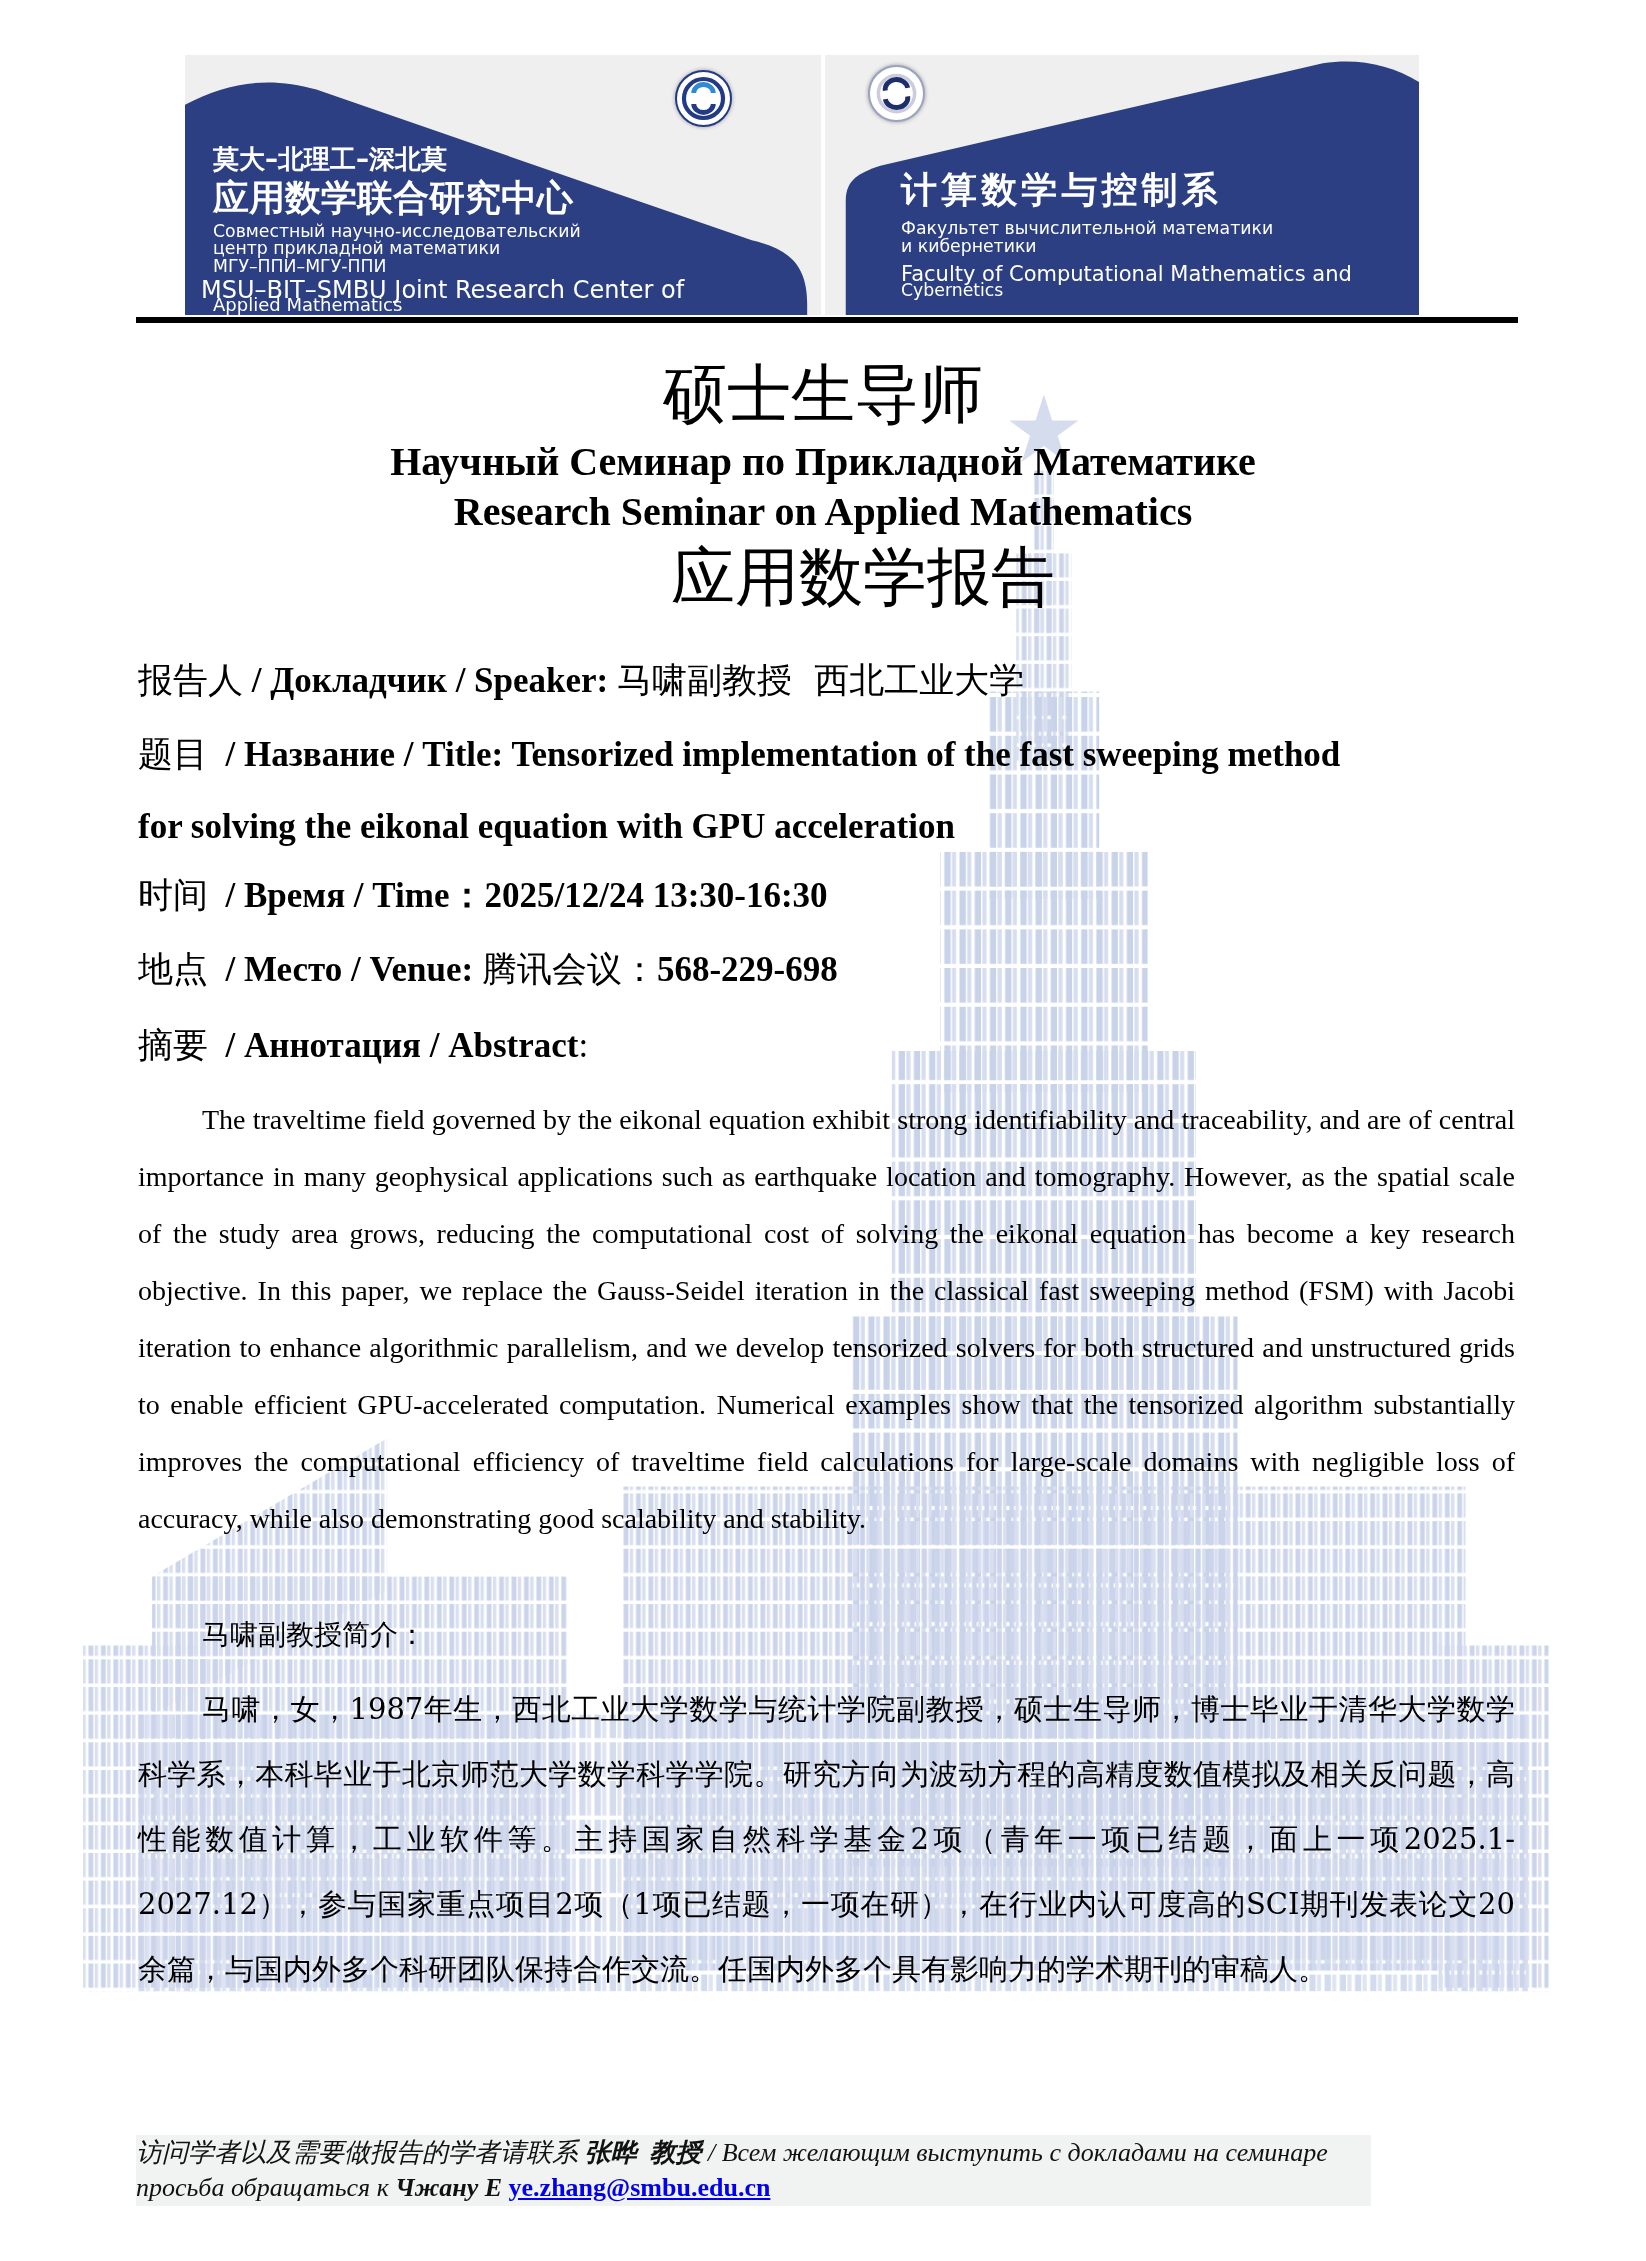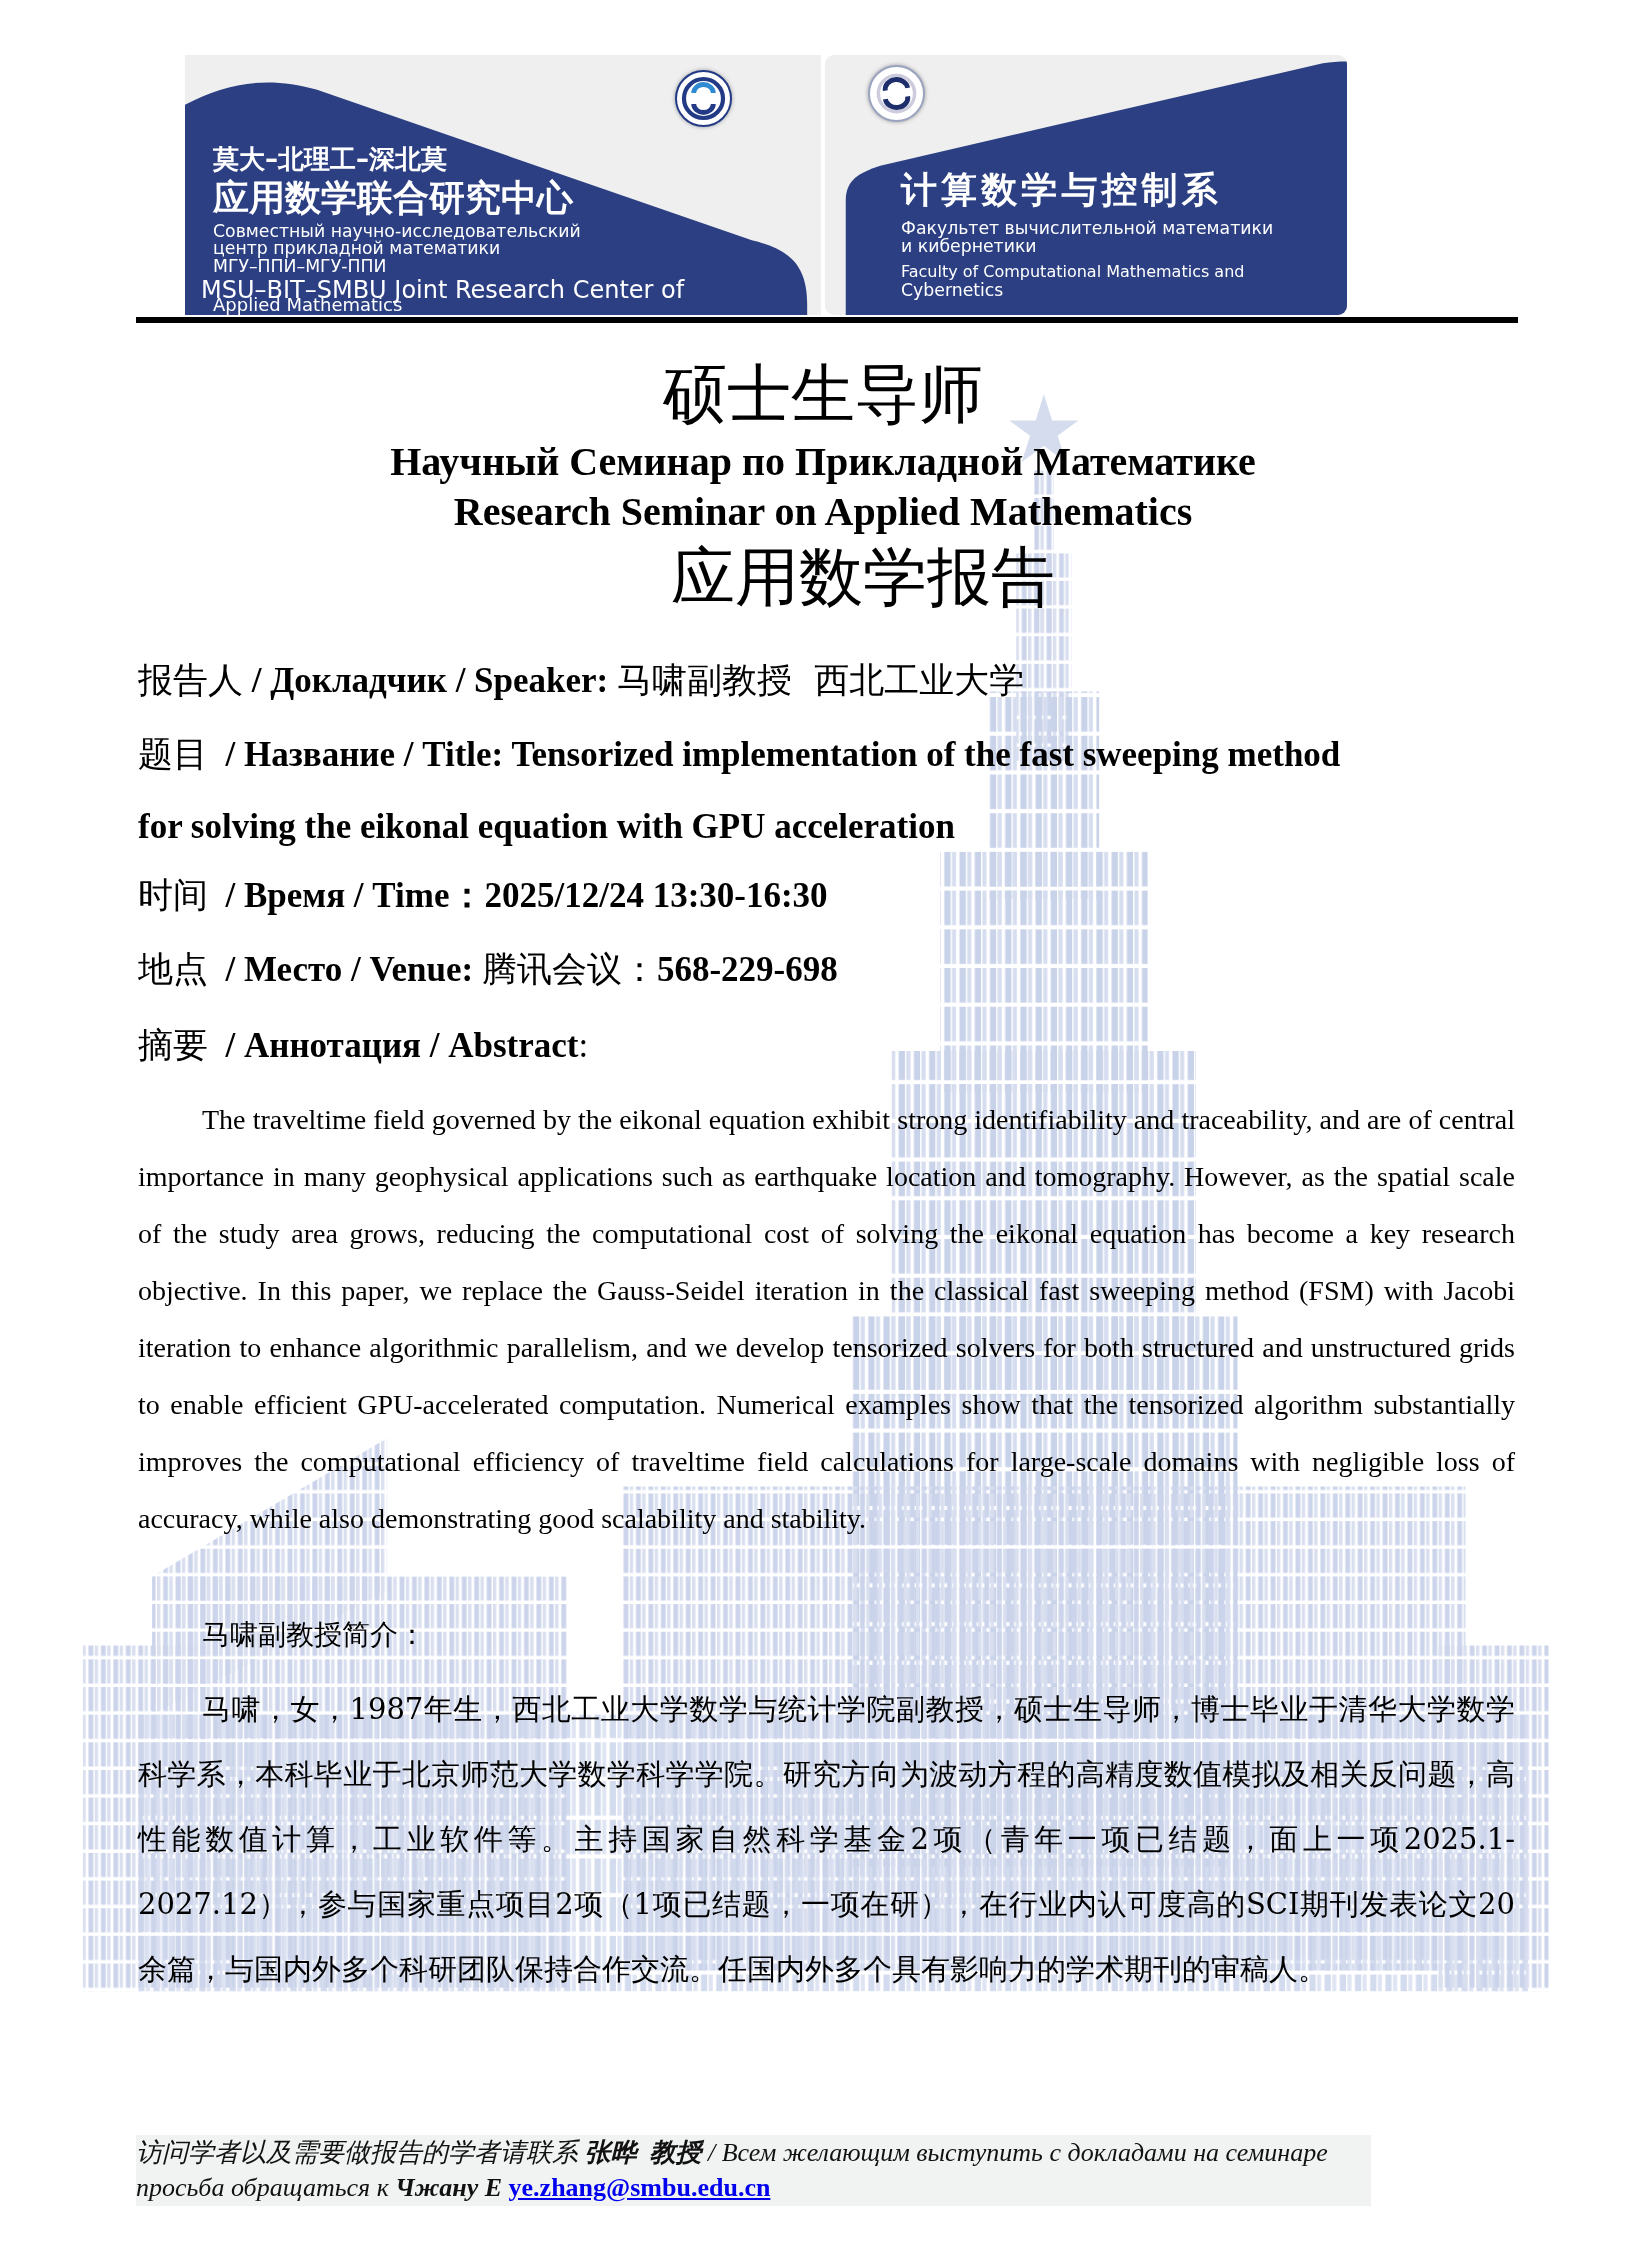--- a/index.html
+++ b/index.html
@@ -75,35 +75,35 @@
   </div>
   <div class="ptext" style="left:28px; top:87px; font-size:26px; font-weight:bold;">莫大–北理工–深北莫</div>
   <div class="ptext" style="left:28px; top:119px; font-size:36px; font-weight:bold;">应用数学联合研究中心</div>
   <div class="ptext" style="left:28px; top:166px; font-size:17.3px;">Совместный научно-исследовательский</div>
   <div class="ptext" style="left:28px; top:183px; font-size:17.3px;">центр прикладной математики</div>
   <div class="ptext" style="left:28px; top:201px; font-size:17.3px;">МГУ–ППИ–МГУ-ППИ</div>
   <div class="ptext" style="left:16px; top:221px; font-size:24px;">MSU–BIT–SMBU Joint Research Center of</div>
   <div class="ptext" style="left:28px; top:239px; font-size:18px;">Applied Mathematics</div>
 </div>
 
-<div class="panel" style="left:825px; width:522px;border-radius:9px;">
+<div class="panel" style="left:825px; width:594px;">
   <svg class="shape" width="641" height="260" viewBox="0 0 927 376">
     <path d="M30,376 L30,210 C30,180 50,170 80,160 L720,12 C800,0 870,30 927,100 L927,376 Z" fill="#2b3f82"></path>
   </svg>
   <div class="logo" style="left:43px; top:9.7px; width:53px; height:53px; border-color:#9aa3bf;">
     <svg width="53" height="53" viewBox="0 0 76 76">
         <circle cx="38" cy="38" r="26" fill="none" stroke="#ccd" stroke-width="5"></circle>
         <path d="M22,34 a16,14 0 0 1 32,-4" fill="none" stroke="#1d2e6b" stroke-width="7"></path>
         <path d="M54,42 a16,14 0 0 1 -32,4" fill="none" stroke="#1d2e6b" stroke-width="7"></path>
       </svg>
   </div>
   <div class="ptext" style="left:76px; top:111px; font-size:36px; font-weight:bold; letter-spacing:4.1px;">计算数学与控制系</div>
   <div class="ptext" style="left:76px; top:163px; font-size:17.3px;">Факультет вычислительной математики</div>
   <div class="ptext" style="left:76px; top:181px; font-size:17.3px;">и кибернетики</div>
-  <div class="ptext" style="left:76px; top:207px; font-size:16px;">Faculty of Computational Mathematics and</div>
+  <div class="ptext" style="left:76px; top:207px; font-size:21px;">Faculty of Computational Mathematics and</div>
   <div class="ptext" style="left:76px; top:225px; font-size:17.3px;">Cybernetics</div>
 </div>
 
 <div class="rule"></div>
 
 <div class="center t-cn layer" style="top:360px;">硕士生导师</div>
 <div class="center t-ru layer" style="top:438px;">Научный Семинар по Прикладной Математике</div>
 <div class="center t-ru layer" style="top:488px;">Research Seminar on Applied Mathematics</div>
 <div class="center t-cn layer" style="top:543px;margin-left:40px;">应用数学报告</div>
 

